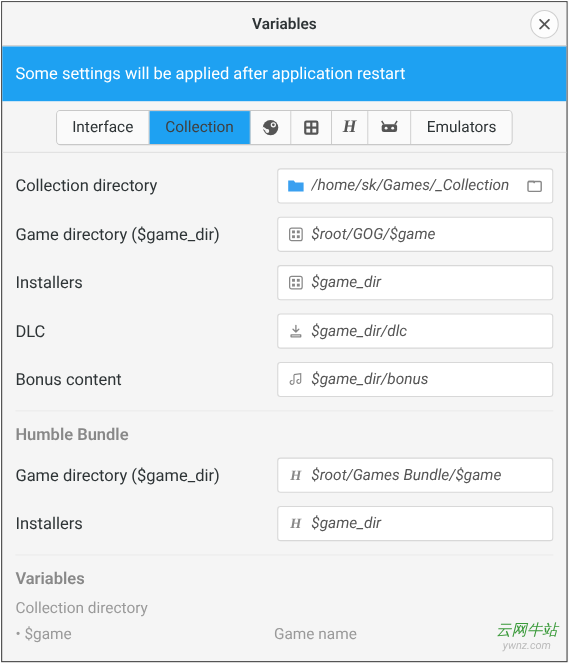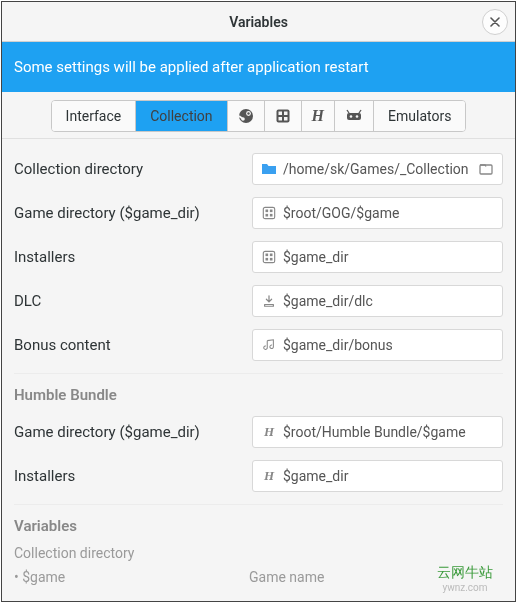--- a/index.html
+++ b/index.html
@@ -118,21 +118,21 @@
     color: #555;
   }
   .field-icon {
     width: 16px;
     height: 16px;
     flex-shrink: 0;
     display: flex;
     align-items: center;
     justify-content: center;
   }
-  .field-text { flex: 1; white-space: nowrap; overflow: hidden; }
+  .field-text { flex: 1; white-space: nowrap; overflow: hidden; font-style: italic; }
   .trailing-icon {
     width: 16px;
     height: 16px;
     flex-shrink: 0;
   }
   .section-header {
     font-weight: 600;
     color: #888;
     font-size: 15px;
     padding: 12px 0 6px 0;
@@ -141,25 +141,26 @@
   }
   .vars-row {
     display: flex;
     padding: 4px 0;
     color: #9a9a9a;
     font-size: 14px;
   }
   .vars-row .vk { width: 235px; }
   .watermark {
     position: absolute;
-    right: 24px;
+    right: 10px;
     bottom: 10px;
     font-size: 14px;
     color: #3a9a3a;
     pointer-events: none;
+    font-style: italic;
   }
   .watermark .sub { font-size: 10px; color: #bbb; display:block; text-align:center;}
   
   svg { display: block; }
 </style>
 </head>
 <body>
 
 <div class="window">
 
@@ -288,21 +289,21 @@
         <span class="field-text">$game_dir/bonus</span>
       </div>
     </div>
 
     <div class="section-header">Humble Bundle</div>
 
     <div class="row">
       <div class="row-label">Game directory ($game_dir)</div>
       <div class="field">
         <span class="field-icon" style="font-family:Georgia,serif;font-weight:bold;font-style:italic;font-size:13px;color:#888;">H</span>
-        <span class="field-text">$root/Humble Bundle/$game</span>
+        <span class="field-text">$root/Games Bundle/$game</span>
       </div>
     </div>
 
     <div class="row">
       <div class="row-label">Installers</div>
       <div class="field">
         <span class="field-icon" style="font-family:Georgia,serif;font-weight:bold;font-style:italic;font-size:13px;color:#888;">H</span>
         <span class="field-text">$game_dir</span>
       </div>
     </div>

